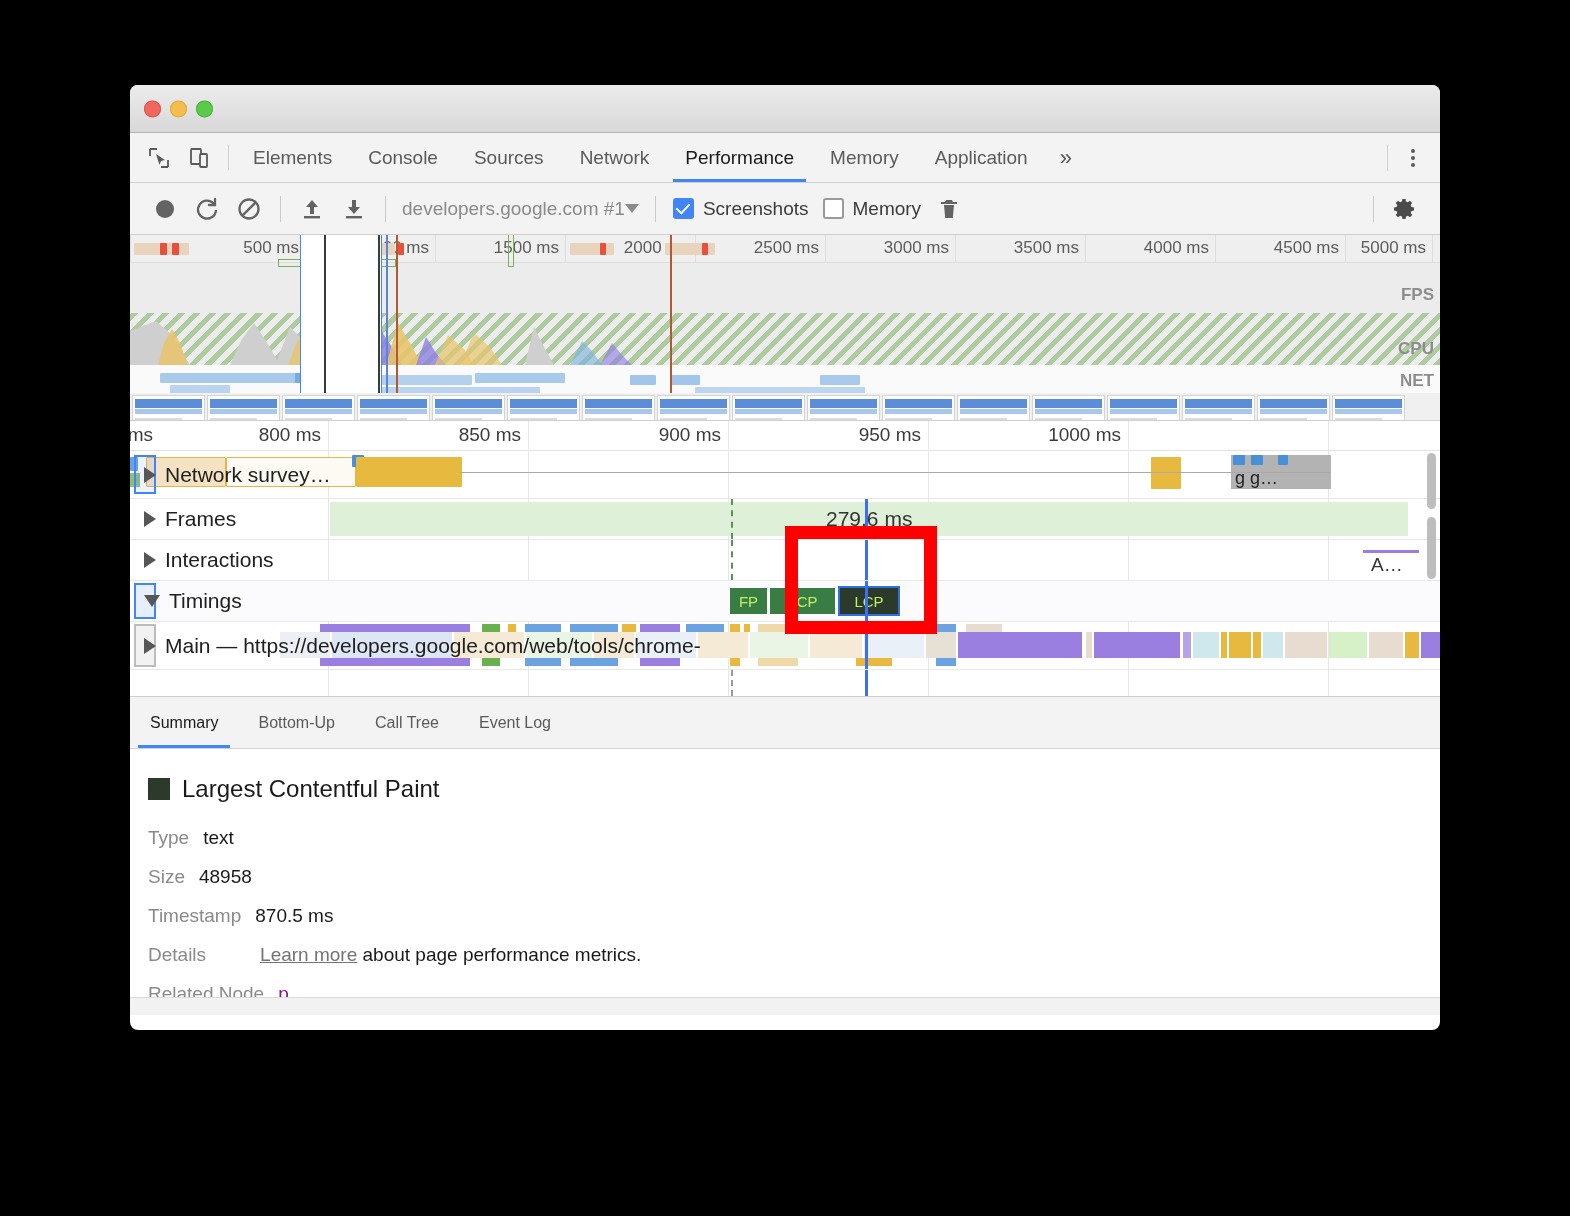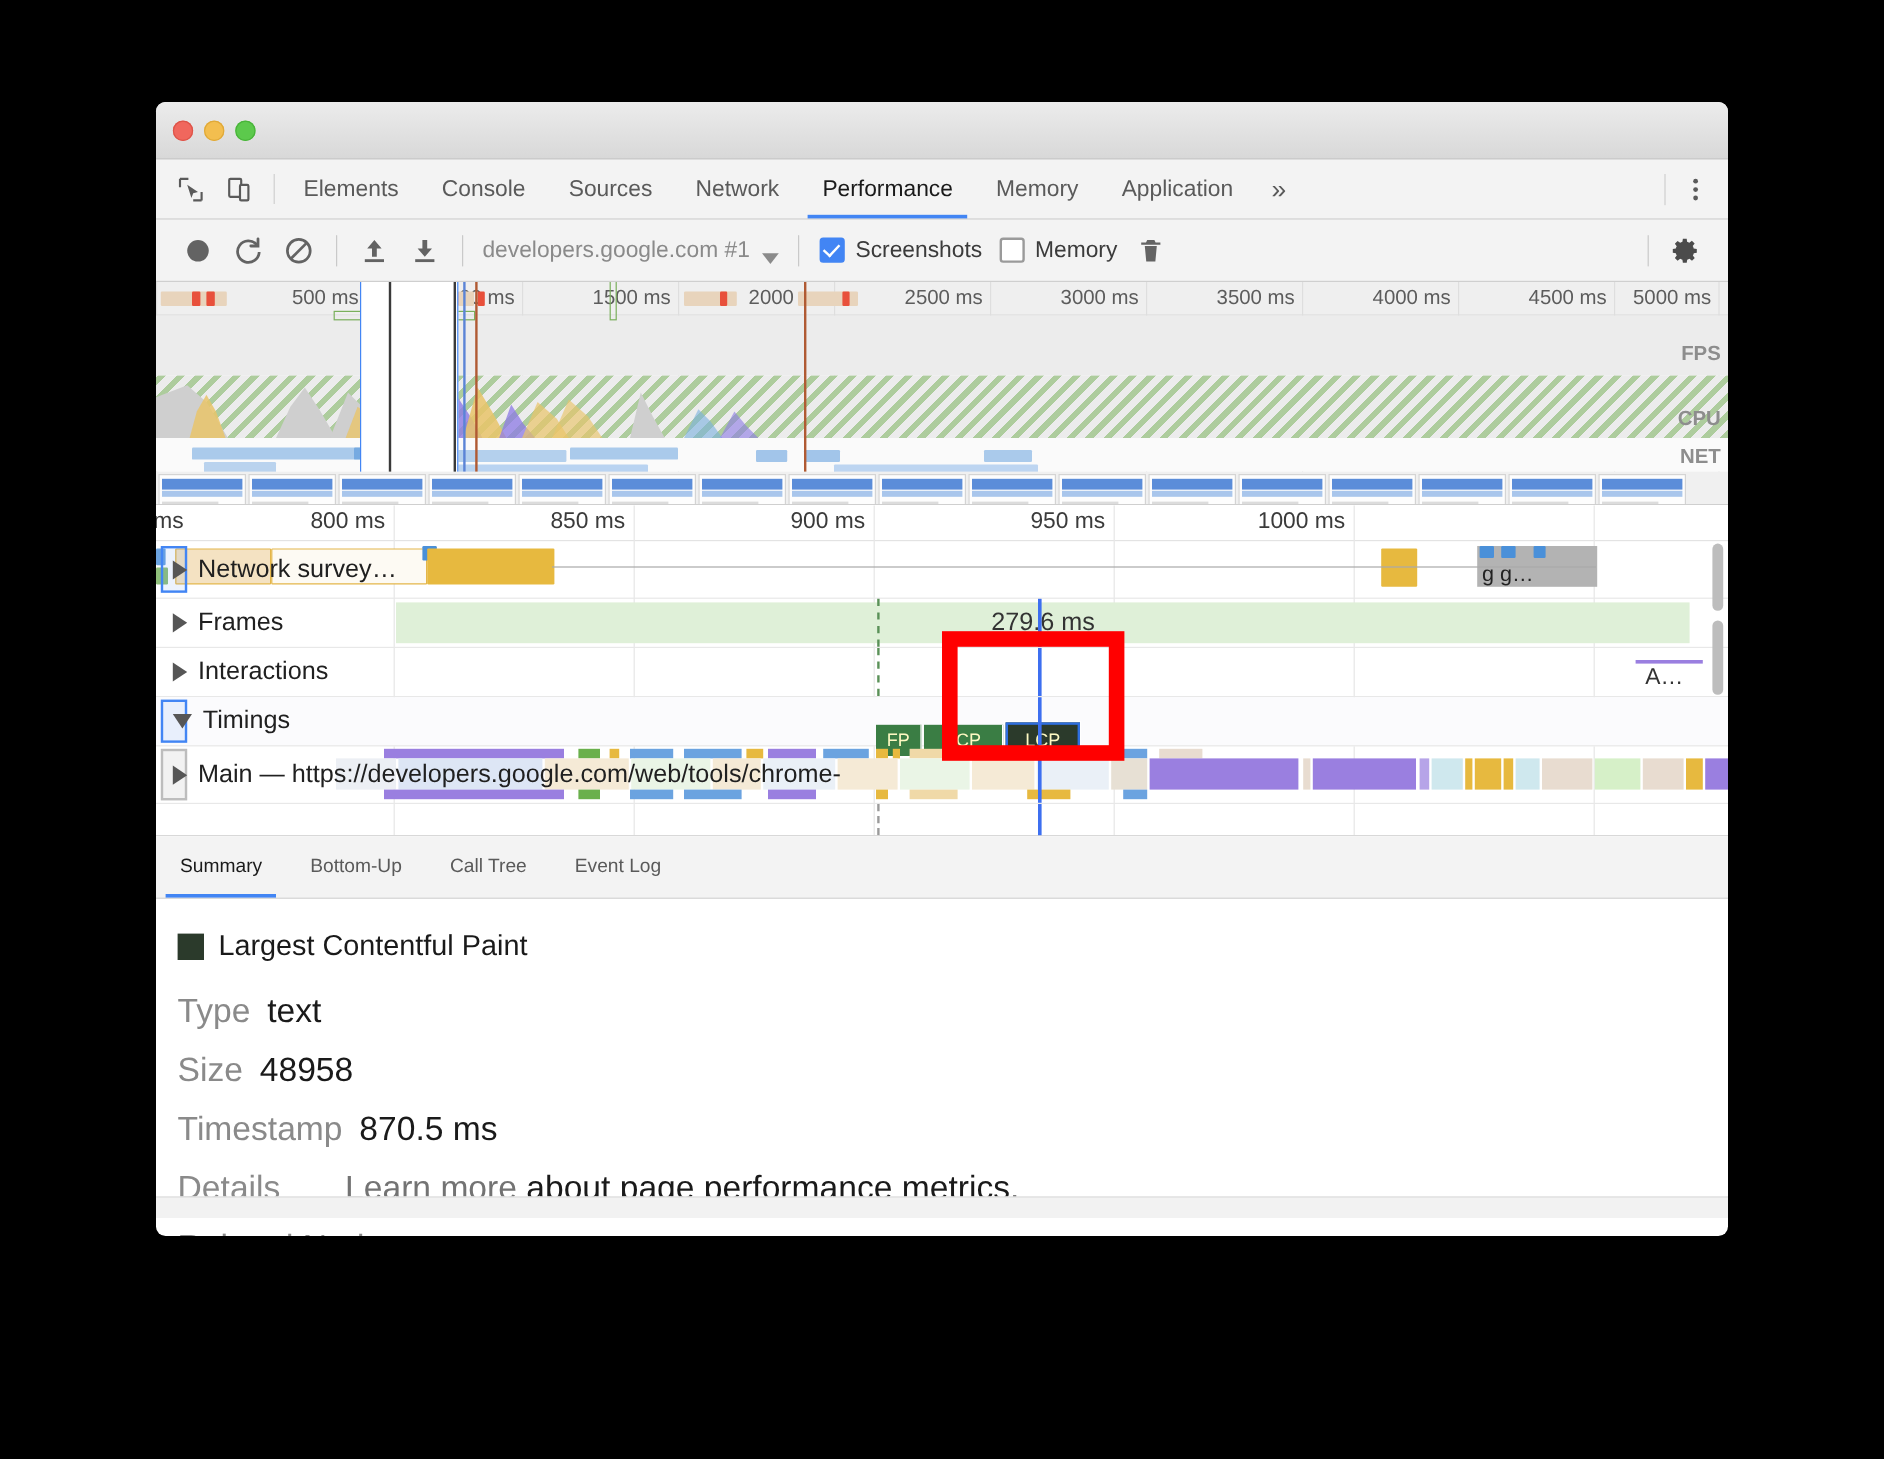--- a/index.html
+++ b/index.html
@@ -69,21 +69,21 @@
 
   
   .toolbar {
     height: 52px; background: #f3f3f3;
     border-bottom: 1px solid #cfcfcf;
     display: flex; align-items: center; gap: 0;
     padding: 0 14px;
   }
   .tool { width: 42px; height: 42px; display: flex; align-items: center; justify-content: center; }
   .vsep { width: 1px; height: 26px; background: #c9c9c9; margin: 0 10px; }
-  .origin-sel { display: flex; align-items: flex-end; gap: 10px; padding: 0 6px; }
+  .origin-sel { display: flex; align-items: center; padding: 0 6px; }
   .origin-sel .txt { font-size: 19px; color: #8a8a8a; }
   .caret { width: 0; height: 0; border-left: 7px solid transparent; border-right: 7px solid transparent; border-top: 9px solid #8a8a8a; }
   .chk-wrap { display: flex; align-items: center; gap: 9px; padding: 0 7px; }
   .chk { width: 21px; height: 21px; border-radius: 3px; border: 2px solid #9a9a9a; background:#fff; display:flex; align-items:center; justify-content:center; }
   .chk.on { background: #4285f4; border-color: #4285f4; }
   .chk.on::after { content: ""; width: 6px; height: 11px; border: solid #fff; border-width: 0 2.5px 2.5px 0; transform: rotate(43deg) translate(-1px,-1px); }
   .chk-label { font-size: 19px; color: #3b3b3b; }
 
   
   .overview { position: relative; height: 186px; background: #fff; border-bottom: 1px solid #cfcfcf; overflow: hidden; }
@@ -125,21 +125,21 @@
   .row-inter   { height: 41px; }
   .row-timings { height: 41px; }
   .row-main    { height: 48px; }
   .row-frame   { height: 47px; }
 
   .net-bar { position: absolute; border-radius: 1px; }
   .frames-green { position: absolute; background: #dff0d8; }
   .frames-label { position: absolute; font-size: 21px; color: #333; }
   .dashbar { position: absolute; width: 2px; border-left: 2px dashed #5a9158; }
   .blue-cursor { position: absolute; width: 3px; background: #3d6ff0; }
-  .timing-chip { position: absolute; height: 26px; display: flex; align-items: center; justify-content: center; font-size: 15px; color: #fef9c3; background: #3a7d44; border-right: 1px solid #fff; margin-top: 16px; }
+  .timing-chip { position: absolute; height: 26px; display: flex; align-items: center; justify-content: center; font-size: 15px; color: #bef264; background: #3a7d44; border-right: 1px solid #fff; }
   .timing-chip.sel { background: #2b3a2b; border: 2px solid #2f6fe0; box-shadow: 0 0 0 1px #fff; }
   .flame-strip { position: absolute; left: 0; right: 0; }
   .fl-block { position: absolute; top: 0; bottom: 0; }
   .pill { position: absolute; border-bottom: 3px solid #9a7fe0; }
   .pill-label { position: absolute; font-size: 19px; color: #333; }
   .url-label { position: absolute; font-size: 21px; color: #202020; white-space: nowrap; }
   .gray-chip { position: absolute; background: #b3b3b3; display: flex; align-items: flex-end; font-size: 18px; color: #222; padding-left: 4px; }
   .scroll-thumb { position: absolute; right: 4px; width: 9px; border-radius: 5px; background: #bdbdbd; }
 
   
@@ -148,21 +148,21 @@
   
   .detail { background: #fff; height: 318px; position: relative; }
   .det-tabs { display: flex; height: 52px; background: #f3f3f3; border-bottom: 1px solid #d4d4d4; align-items: stretch; }
   .det-tab { display:flex; align-items:center; padding: 0 20px; font-size: 16px; color: #5a5a5a; position: relative; }
   .det-tab.active { color: #1a1a1a; }
   .det-tab.active::after { content:""; position:absolute; left: 8px; right: 8px; bottom: 0; height: 3px; background: #4285f4; }
   .det-body { padding: 26px 0 0 18px; }
   .det-head { display: flex; align-items: center; gap: 12px; margin-bottom: 24px; }
   .swatch { width: 22px; height: 22px; background: #2b3a2b; }
   .det-title { font-size: 24px; color: #1a1a1a; }
-  .kv { display: flex; align-items: baseline; margin-bottom: 17px; font-size: 28px; }
+  .kv { display: flex; align-items: baseline; margin-bottom: 17px; font-size: 19px; }
   .k { color: #8a8a8a; min-width: 0; }
   .v { color: #1a1a1a; margin-left: 14px; }
   .v.node { color: #881391; }
   .link { color: #737373; text-decoration: underline; margin-left: 40px; }
 
   
   .winfoot { position: absolute; left: 0; right: 0; bottom: 0; height: 18px; background: #f2f2f2; border-top: 1px solid #dcdcdc; }
 </style>
 </head>
 <body>

